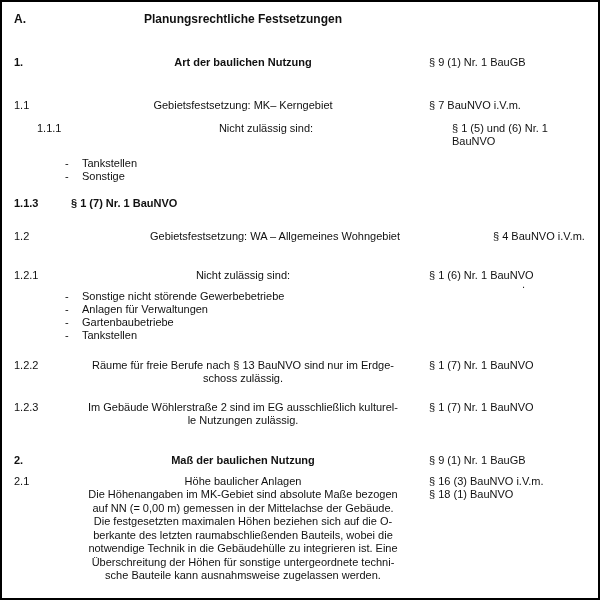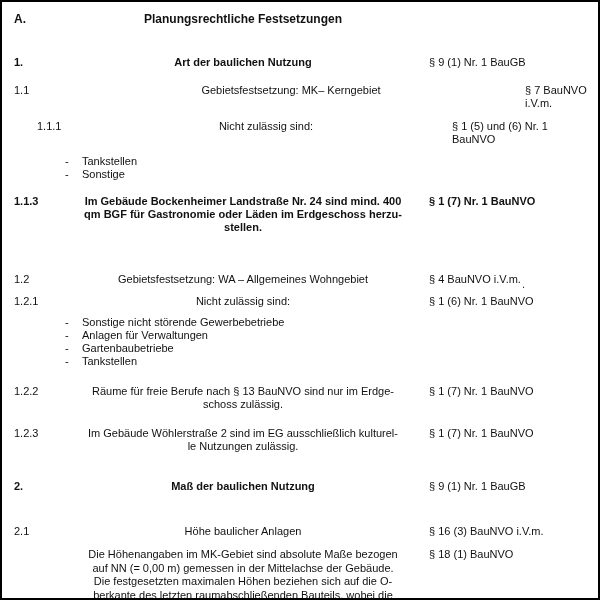--- a/index.html
+++ b/index.html
@@ -35,32 +35,32 @@
     position: absolute;
     left: 520px;
     top: 276px;
     font-size: 11px;
     color: #222222;
   }
 
   
   .m-title   { margin-top: 0px; }
   .m-sec1    { margin-top: 30px; }
-  .m-r11     { margin-top: 15px; gap: 48px; }
+  .m-r11     { margin-top: 30px; }
   .m-r111    { margin-top: 10px; margin-left: 23px; }
   .m-bul1    { margin-top: 9px; }
   .m-r113    { margin-top: 14px; font-weight: bold; }
-  .m-r12     { margin-top: 39px; }
-  .m-r121    { margin-top: 9px; }
+  .m-r12     { margin-top: 20px; gap: 32px; }
+  .m-r121    { margin-top: 26px; }
   .m-bul2    { margin-top: 8px; }
   .m-r122    { margin-top: 17px; }
   .m-r123    { margin-top: 16px; }
   .m-sec2    { margin-top: 27px; }
-  .m-r21     { margin-top: 32px; }
-  .m-para    { margin-top: 10px; }
+  .m-r21     { margin-top: 8px; }
+  .m-para    { }
 </style>
 </head>
 <body>
 
 <div class="page">
 
   <div class="row title-row m-title">
     <div class="num bold">A.</div>
     <div class="txt bold">Planungsrechtliche Festsetzungen</div>
     <div class="ref"></div>
@@ -92,23 +92,20 @@
     </div>
     <div class="bullet-line">
       <div></div>
       <div>-</div>
       <div>Sonstige</div>
     </div>
   </div>
 
   <div class="row m-r113">
     <div class="num">1.1.3</div>
-    <div class="txt">Im Gebäude Bockenheimer Landstraße Nr. 24 sind mind. 400
-qm BGF für Gastronomie oder Läden im Erdgeschoss herzu-
-stellen.</div>
     <div class="ref">§ 1 (7) Nr. 1 BauNVO</div>
   </div>
 
   <div class="row m-r12">
     <div class="num">1.2</div>
     <div class="txt underline">Gebietsfestsetzung: WA – Allgemeines Wohngebiet</div>
     <div class="ref">§ 4 BauNVO i.V.m.</div>
   </div>
 
   <div class="row m-r121">

